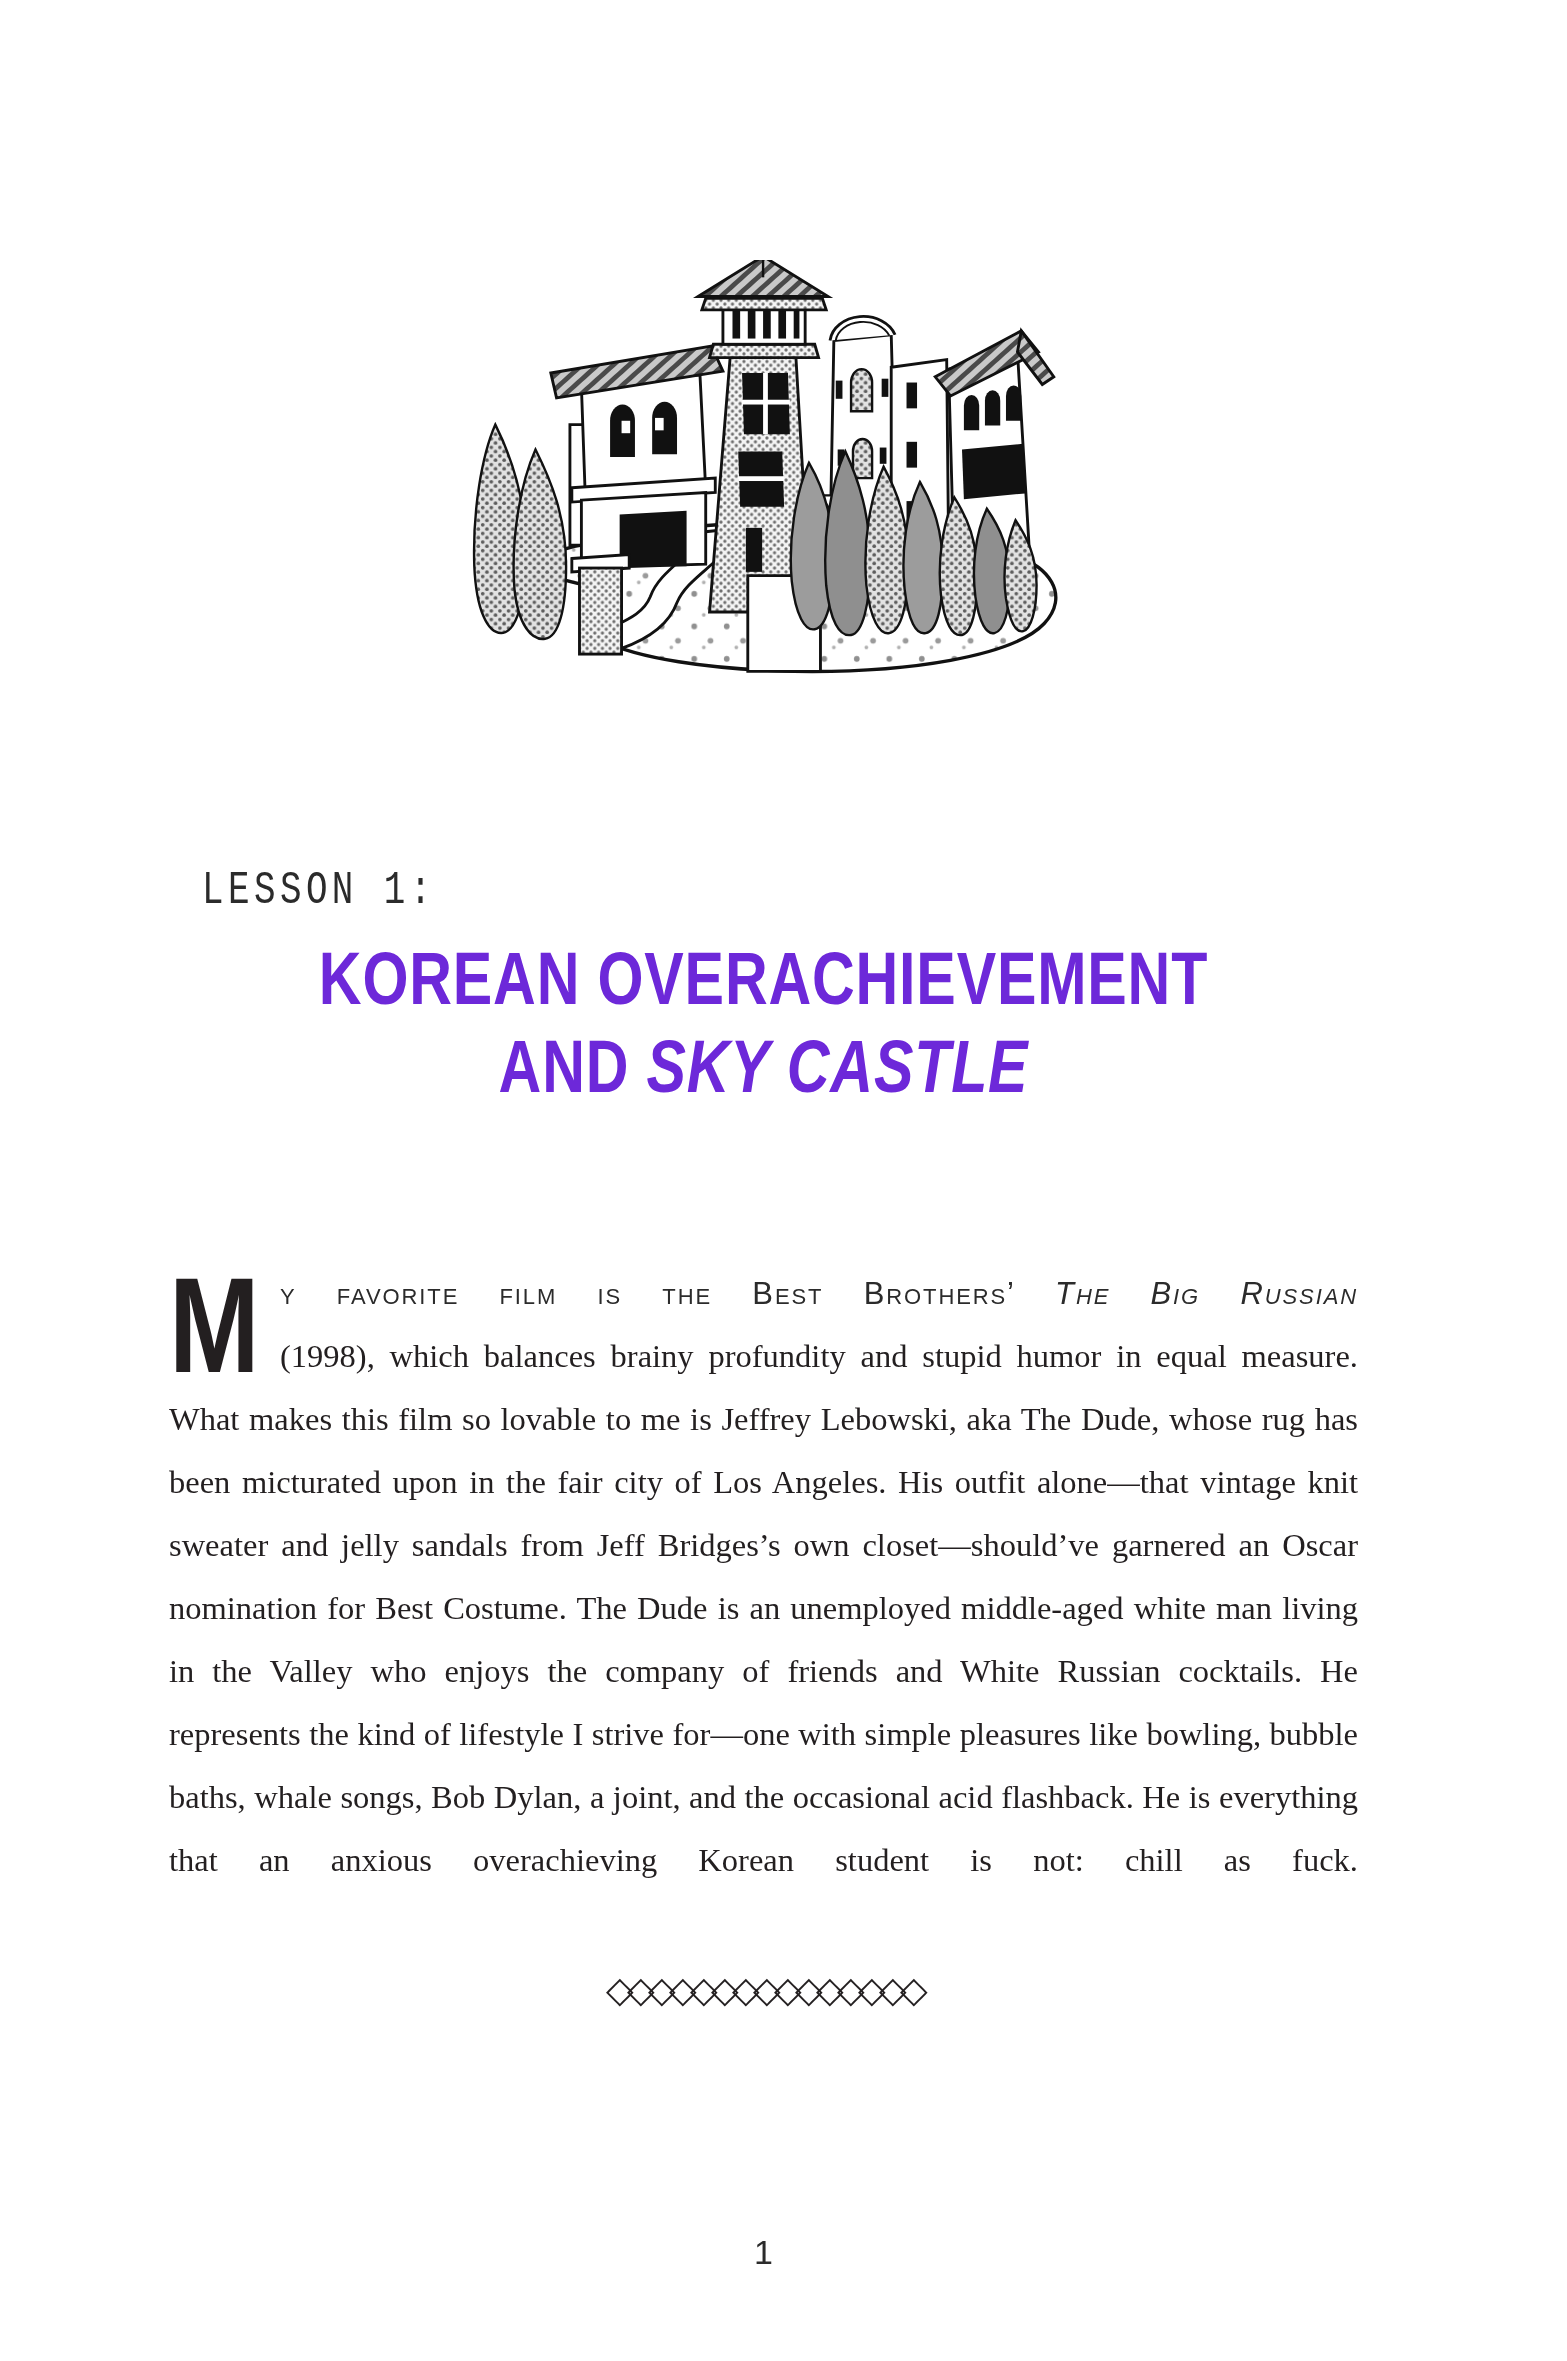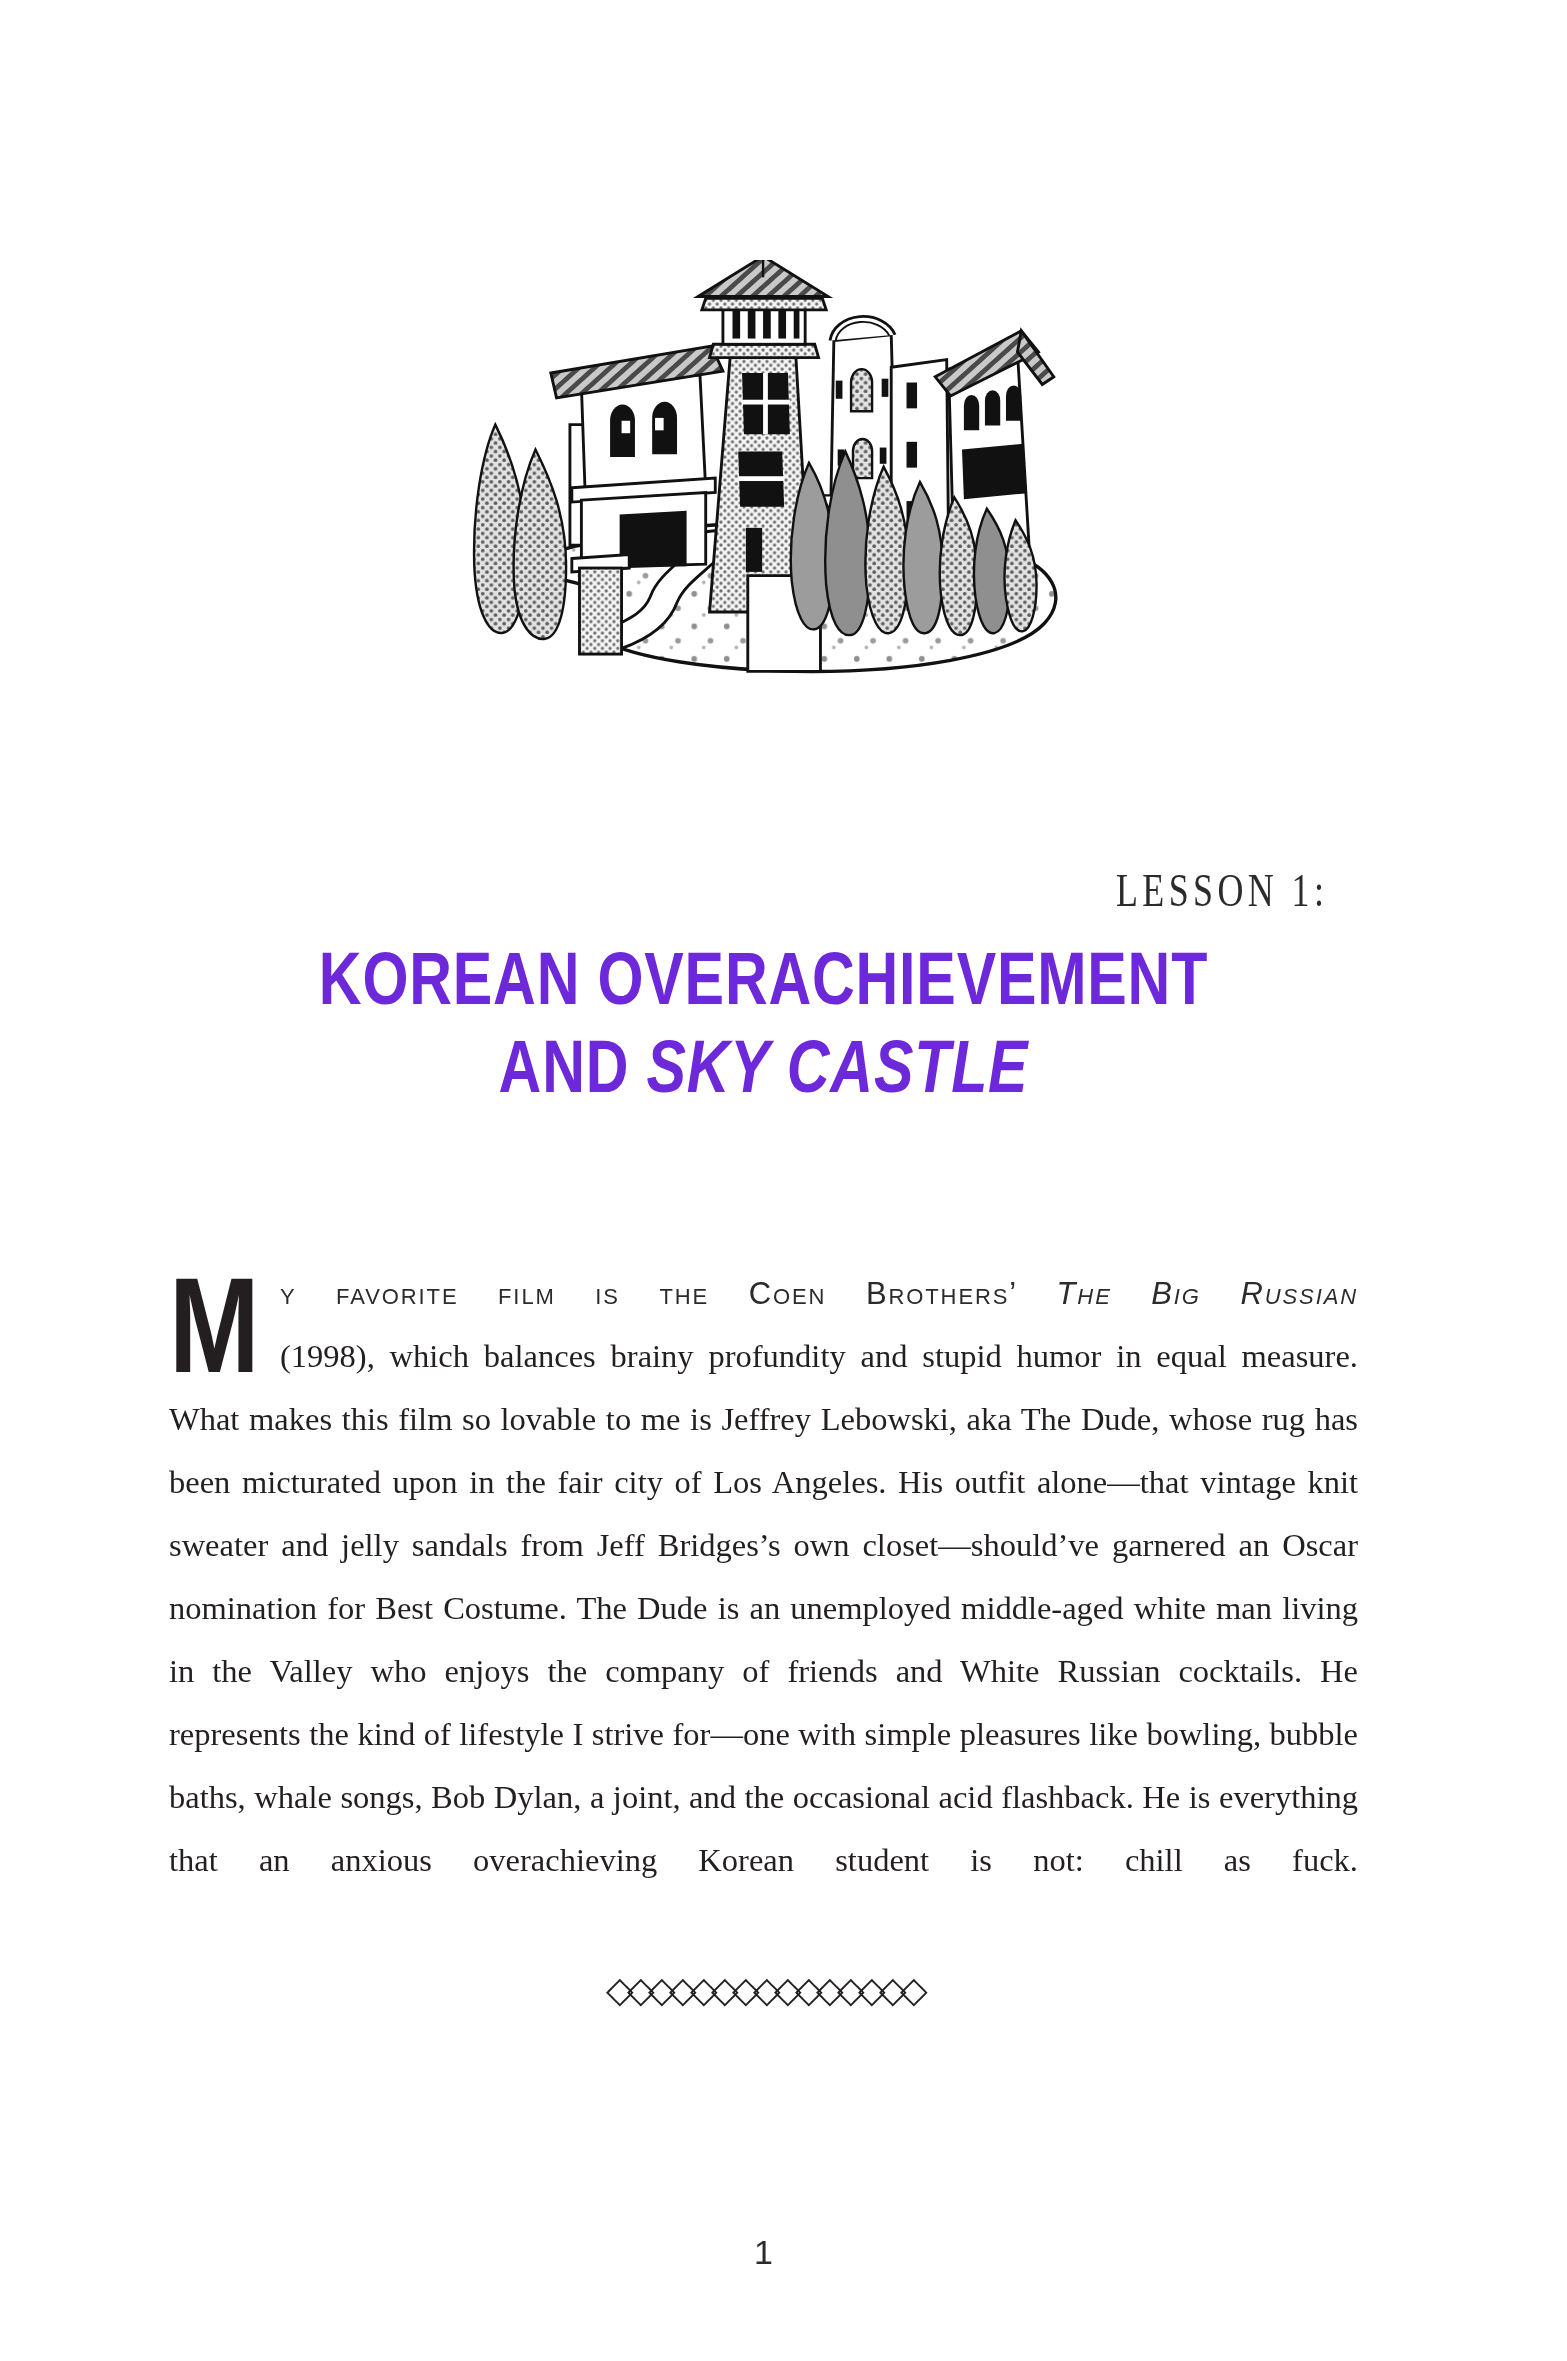--- a/index.html
+++ b/index.html
@@ -11,22 +11,22 @@
     color:#231f20;
     font-family:"Liberation Serif", serif;
     overflow:hidden;
   }
   .illustration {
     position:absolute; left:459px; top:260px;
     width:612px; height:421px;
   }
   .kicker {
     position:absolute; left:169px; top:866px; width:1189px;
-    text-align:right;
-    font-family:Liberation Serif, serif;
+    text-align:left;
+    font-family:Liberation Mono, monospace;
     font-weight:400; font-size:46px; line-height:50px;
     letter-spacing:5.7px; color:#2b2b2b;
   }
   .kicker .squeeze { display:inline-block; transform:scaleX(0.78); }
   .title {
     position:absolute; left:169px; top:935px; width:1189px;
     text-align:center;
     font-family:"Liberation Sans", sans-serif;
     font-weight:700; font-size:74px; line-height:88px;
     letter-spacing:1px; color:#6d28d9;
@@ -182,21 +182,21 @@
     <span class="squeeze">LESSON 1:</span>
   </div>
 
   <h1 class="title" style="margin:0; font-size:74px;">
     <span class="tline">KOREAN OVERACHIEVEMENT</span>
     <span class="tline"><span>AND </span><em>SKY CASTLE</em></span>
   </h1>
 
   <div class="para1 bodycopy">
     <span class="dropcap">M</span>
-    <div class="leadin"><span>y favorite film is the Coen Brothers’ </span><em>The Big Russian</em></div>
+    <div class="leadin"><span>y favorite film is the Best Brothers’ </span><em>The Big Russian</em></div>
     <div class="p1body">(1998), which balances brainy profundity and stupid humor in equal measure. What makes this film so lovable to me is Jeffrey Lebowski, aka The Dude, whose rug has been micturated upon in the fair city of Los Angeles. His outfit alone—that vintage knit sweater and jelly sandals from Jeff Bridges’s own closet—should’ve garnered an Oscar nomination for Best Costume. The Dude is an unemployed middle-aged white man living in the Valley who enjoys the company of friends and White Russian cocktails. He represents the kind of lifestyle I strive for—one with simple pleasures like bowling, bubble baths, whale songs, Bob Dylan, a joint, and the occasional acid flashback. He is everything that an anxious overachieving Korean student is not: chill as fuck.</div>
   </div>
 
   <div class="divider">◇◇◇◇◇◇◇◇◇◇◇◇◇◇◇</div>
 
 
   <div class="folio">1</div>
 
 </div>
 

